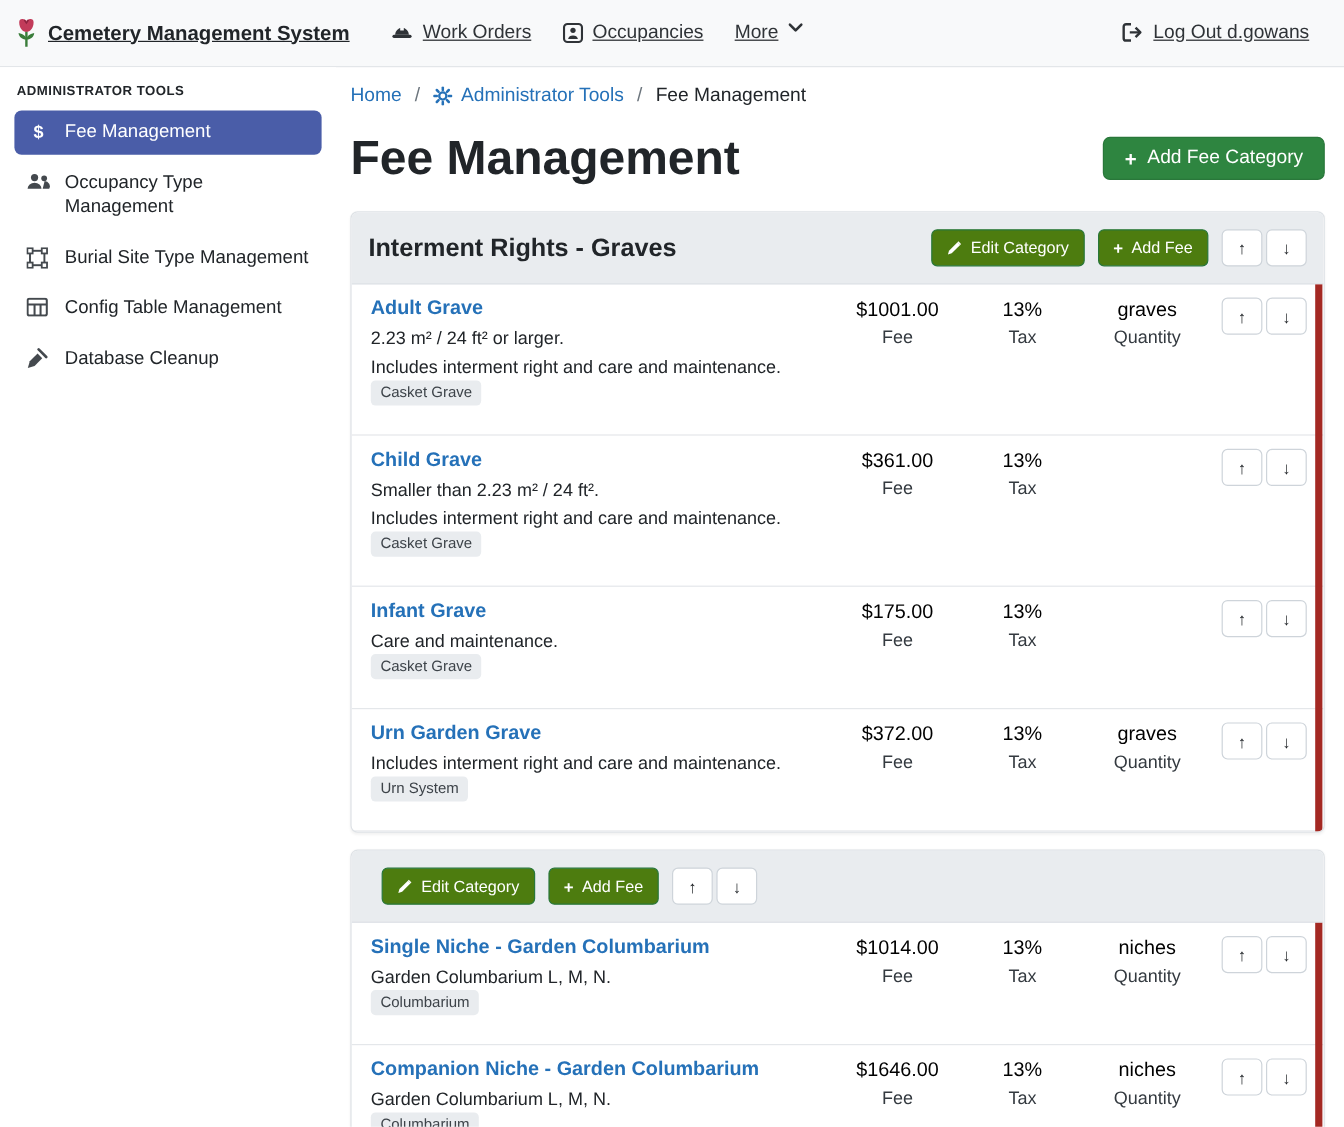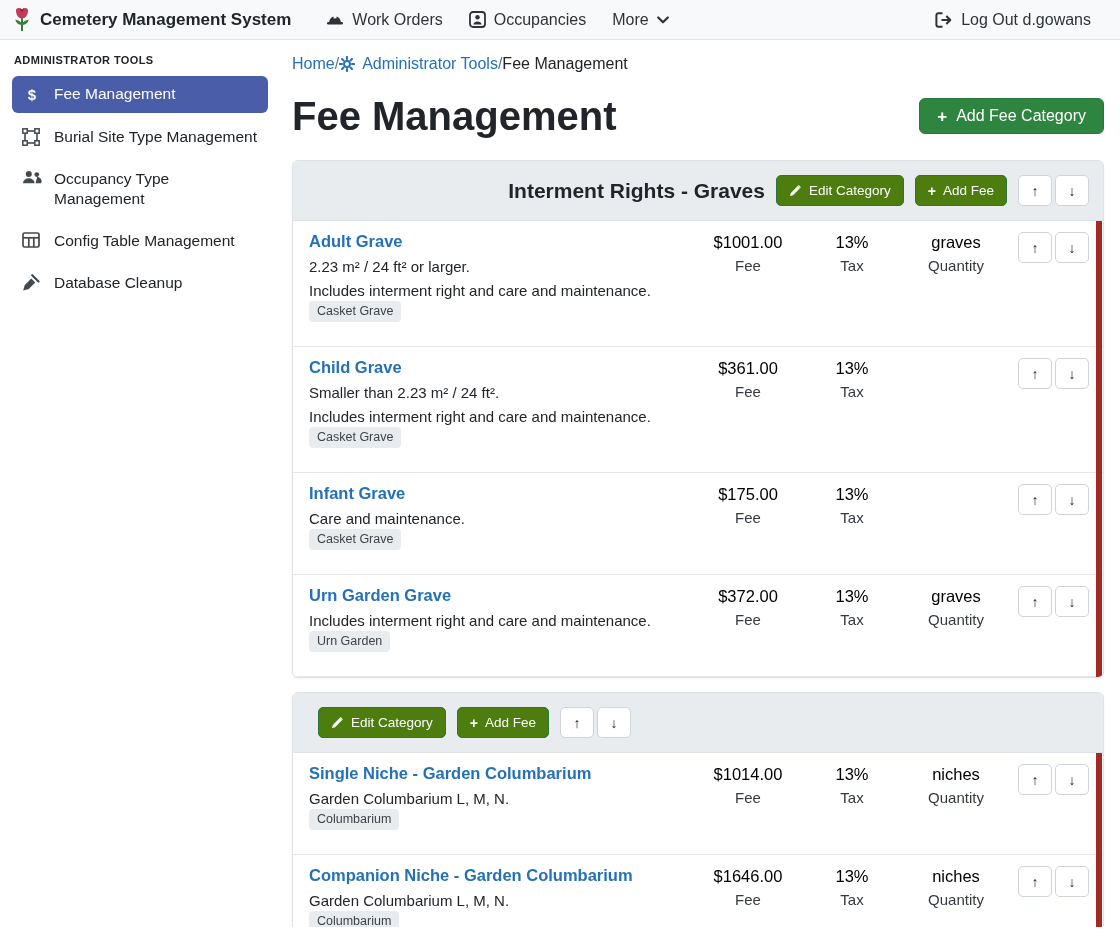--- a/index.html
+++ b/index.html
@@ -6,27 +6,27 @@
   html,body { width:1120px; height:939px; overflow:hidden; }
   body {
     font-family:"Liberation Sans","DejaVu Sans",sans-serif;
     background:#ffffff; color:#212529; font-size:15px;
   }
   a { text-decoration:none; color:inherit; }
   button { font-family:inherit; cursor:pointer; }
 
   
   .navbar {
-    height:40px; background:#f8f9fa; border-bottom:1px solid #e3e6e9;
-    display:flex; align-items:center; padding:0 16px 0 12px;
+    height:56px; background:#f8f9fa; border-bottom:1px solid #e3e6e9;
+    display:flex; align-items:center; padding:0 16px 0 12px;text-decoration:underline;
   }
   .brand { display:flex; align-items:center; gap:8px; font-weight:700; font-size:17px; color:#212529; }
   .nav-links { display:flex; align-items:center; margin-left:22px; }
   .nav-link {
-    display:inline-flex; align-items:center; gap:8px; padding:8px 13px;
+    display:inline-flex; gap:8px; padding:8px 13px;
     font-size:16px; color:#2f3337;
   }
   .nav-right { margin-left:auto; }
 
   
   .layout { display:flex; height:887px; }
   .sidebar { width:280px; flex-shrink:0; padding:12px 12px 0 12px; background:#fff; }
   .sidebar-heading {
     font-size:11px; font-weight:700; letter-spacing:.4px; color:#212529;
     padding:2px 4px 10px 2px;
@@ -36,21 +36,21 @@
     padding:8px 10px; border-radius:6px; margin-bottom:6px;
     font-size:15.5px; color:#212529; line-height:20px;
   }
   .side-item .icn { width:20px; flex-shrink:0; text-align:center; margin-top:1px; }
   .side-item.active { background:#4a5da8; color:#fff; }
   .dollar-glyph { font-weight:700; font-size:15px; }
 
   .main { flex:1; padding:12px 16px 0 12px; overflow:hidden; }
 
   
-  .breadcrumb { display:flex; align-items:center; font-size:16px; height:24px; margin-bottom:14px; }
+  .breadcrumb { display:flex; align-items:center; gap:11px; font-size:16px; height:24px; margin-bottom:14px; }
   .crumb-link { color:#2571b8; }
   .with-icon { display:inline-flex; align-items:center; gap:7px; }
   .crumb-sep { color:#6c757d; }
   .crumb-current { color:#212529; }
 
   
   .page-head { display:flex; align-items:center; justify-content:space-between; margin-bottom:18px; }
   .page-title { font-size:40px; line-height:52px; font-weight:600; color:#212529; }
   .btn-green {
     background:#2e8540; border:1px solid #29773a; color:#fff; border-radius:6px;
@@ -61,21 +61,21 @@
   
   .card {
     position:relative; border:1px solid #dee2e6; border-radius:6px;
     margin-bottom:14px; overflow:hidden; background:#fff;
     box-shadow:0 1px 2px rgba(0,0,0,.05);
   }
   .card-header {
     background:#e9ecef; min-height:60px; display:flex; align-items:center;
     padding:13px 14px; border-bottom:1px solid #dee2e6;
   }
-  .card-title { flex:1; font-size:21px; font-weight:600; color:#212529;text-align:right; }
+  .card-title { flex:1; font-size:21px; font-weight:600; color:#212529; }
   .btn-sm-green {
     background:#4d7c0f; border:1px solid #29773a; color:#fff; border-radius:5px;
     font-size:13.5px; padding:6px 12px; display:inline-flex; align-items:center; gap:7px;
     margin-left:11px; height:31px;
   }
   .btn-sm-green .plus { font-weight:700; font-size:14px; line-height:1; }
   .arrow-group { display:inline-flex; gap:3px; margin-left:11px; }
   .arrow-btn {
     width:34px; height:31px; background:#fff; border:1px solid #ced4da; border-radius:5px;
     display:inline-flex; align-items:center; justify-content:center;
@@ -169,41 +169,41 @@
   <aside class="sidebar">
     <div class="sidebar-heading">ADMINISTRATOR TOOLS</div>
 
     <a href="#" class="side-item active">
       <span class="icn dollar-glyph">$</span>
       <span class="side-label">Fee Management</span>
     </a>
 
     <a href="#" class="side-item">
       <span class="icn">
+        <svg width="20" height="14" viewBox="0 0 20 14">
+          <circle cx="6.8" cy="4" r="3" fill="#44494e"></circle>
+          <path d="M1 13.2 a5.8 5 0 0 1 11.6 0 Z" fill="#44494e"></path>
+          <circle cx="14.8" cy="4.6" r="2.4" fill="#44494e"></circle>
+          <path d="M13.6 13.2 h5.4 a4.8 4.4 0 0 0 -3.8 -6.4 Z" fill="#44494e"></path>
+        </svg>
+      </span>
+      <span class="side-label">Occupancy Type Management</span>
+    </a>
+
+    <a href="#" class="side-item">
+      <span class="icn">
         <svg width="18" height="18" viewBox="0 0 18 18">
           <rect x="3" y="3" width="12" height="12" fill="none" stroke="#44494e" stroke-width="1.6"></rect>
           <rect x="0.8" y="0.8" width="4.4" height="4.4" fill="#fff" stroke="#44494e" stroke-width="1.5"></rect>
           <rect x="12.8" y="0.8" width="4.4" height="4.4" fill="#fff" stroke="#44494e" stroke-width="1.5"></rect>
           <rect x="0.8" y="12.8" width="4.4" height="4.4" fill="#fff" stroke="#44494e" stroke-width="1.5"></rect>
           <rect x="12.8" y="12.8" width="4.4" height="4.4" fill="#fff" stroke="#44494e" stroke-width="1.5"></rect>
         </svg>
       </span>
       <span class="side-label">Burial Site Type Management</span>
-    </a>
-
-    <a href="#" class="side-item">
-      <span class="icn">
-        <svg width="20" height="14" viewBox="0 0 20 14">
-          <circle cx="6.8" cy="4" r="3" fill="#44494e"></circle>
-          <path d="M1 13.2 a5.8 5 0 0 1 11.6 0 Z" fill="#44494e"></path>
-          <circle cx="14.8" cy="4.6" r="2.4" fill="#44494e"></circle>
-          <path d="M13.6 13.2 h5.4 a4.8 4.4 0 0 0 -3.8 -6.4 Z" fill="#44494e"></path>
-        </svg>
-      </span>
-      <span class="side-label">Occupancy Type Management</span>
     </a>
 
     <a href="#" class="side-item">
       <span class="icn">
         <svg width="18" height="16" viewBox="0 0 18 16">
           <rect x="1" y="1" width="16" height="14" rx="1.5" fill="none" stroke="#44494e" stroke-width="1.7"></rect>
           <line x1="1" y1="5.8" x2="17" y2="5.8" stroke="#44494e" stroke-width="1.7"></line>
           <line x1="6.8" y1="5.8" x2="6.8" y2="15" stroke="#44494e" stroke-width="1.7"></line>
           <line x1="11.8" y1="5.8" x2="11.8" y2="15" stroke="#44494e" stroke-width="1.7"></line>
         </svg>
@@ -366,21 +366,21 @@
           <button class="arrow-btn">
               <span>↓</span>
             </button>
         </div>
       </div>
 
       <div class="fee-row">
         <div class="fee-main">
           <a href="#" class="fee-name">Urn Garden Grave</a>
           <div class="fee-desc">Includes interment right and care and maintenance.</div>
-          <div class="badge-wrap"><span class="badge">Urn Garden</span></div>
+          <div class="badge-wrap"><span class="badge">Urn System</span></div>
         </div>
         <div class="num-col">
           <div class="num-val">$372.00</div>
           <div class="num-label">Fee</div>
         </div>
         <div class="num-col">
           <div class="num-val">13%</div>
           <div class="num-label">Tax</div>
         </div>
         <div class="num-col">

